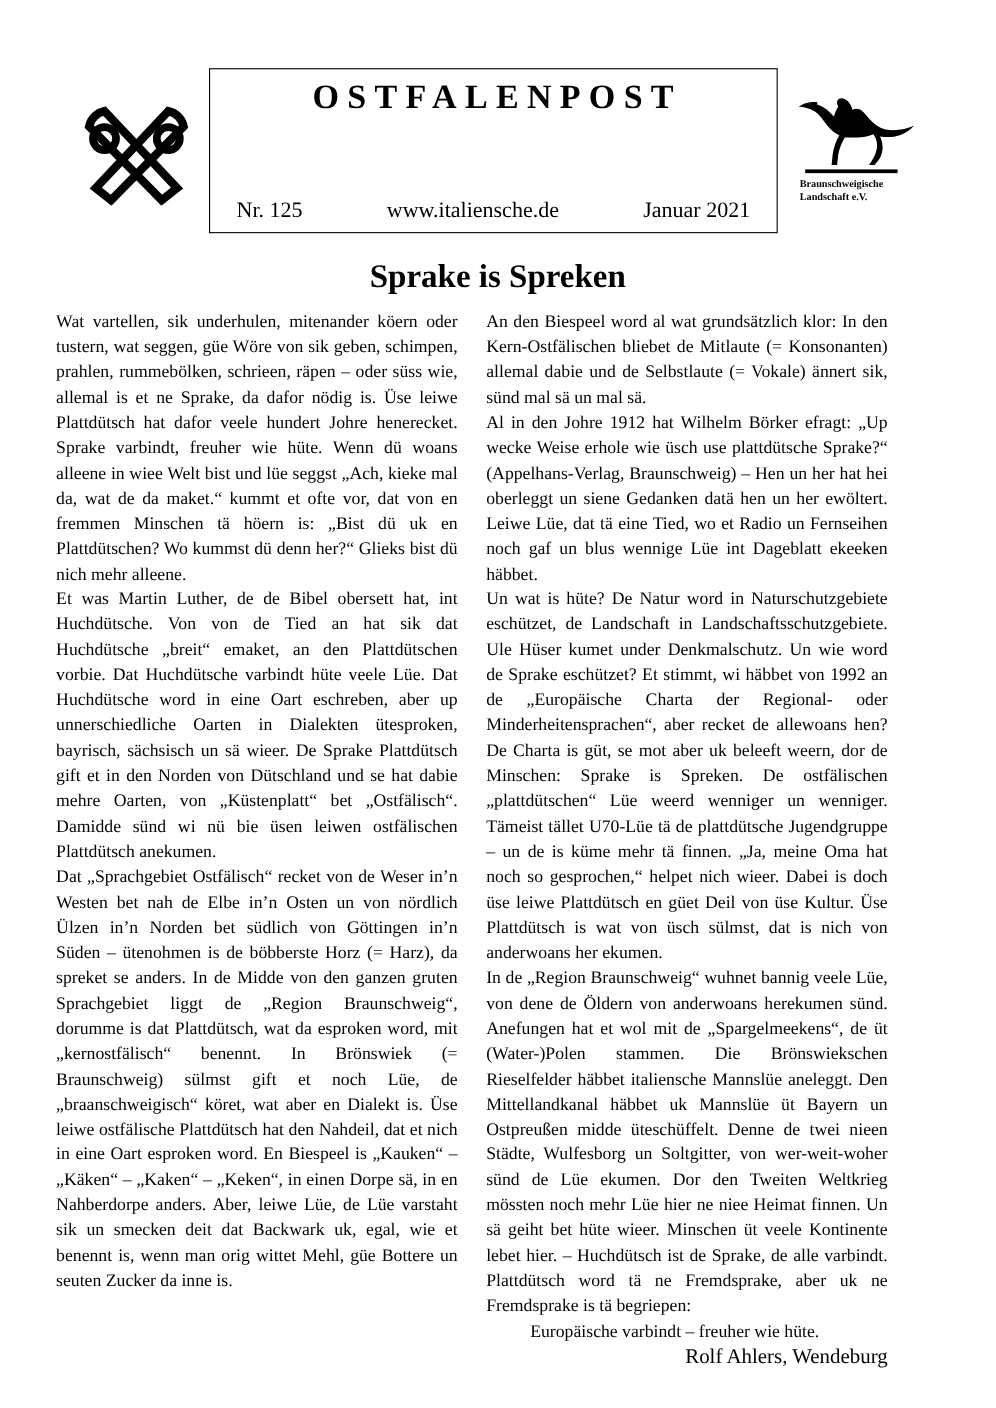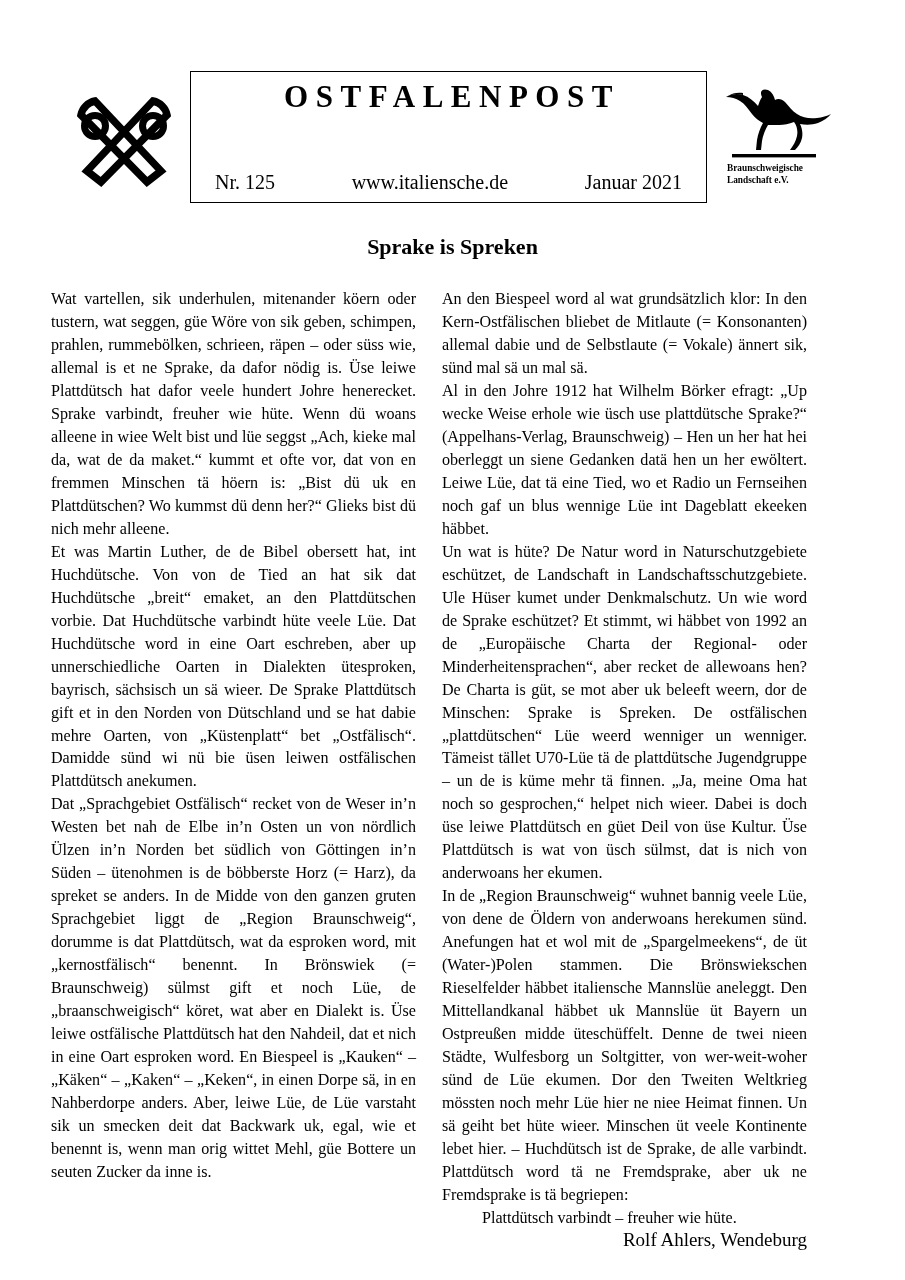--- a/index.html
+++ b/index.html
@@ -50,21 +50,21 @@
     align-items: center;
     justify-content: center;
   }
 
   .masthead-box {
     flex: 1 1 auto;
     border: 1.5px solid #000;
     box-sizing: border-box;
     padding: 9px 10px 8px 10px;
     text-align: center;
-    height: 132px;
+    height: 150px;
     display: flex;
     flex-direction: column;
     justify-content: space-between;
     margin: 0 4px;
   }
 
   .paper-title {
     font-size: 31px;
     font-weight: bold;
     letter-spacing: 7.5px;
@@ -98,23 +98,23 @@
     text-align: left;
     margin-top: 2px;
     width: 100%;
     padding-left: 16px;
     box-sizing: border-box;
   }
 
   
   .article-title {
     text-align: center;
-    font-size: 22px;
+    font-size: 30px;
     line-height: 1.2;
-    margin: 22px 0 28px 0;
+    margin: 22px 0 12px 0;
   }
 
   
   .columns {
     display: flex;
     gap: 26px;
     margin: 0 51px;
     align-items: flex-start;
   }
   .col {
@@ -197,19 +197,19 @@
       <p class="body-par">Wat vartellen, sik underhulen, mitenander köern oder tustern, wat seggen, güe Wöre von sik geben, schimpen, prahlen, rummebölken, schrieen, räpen – oder süss wie, allemal is et ne Sprake, da dafor nödig is. Üse leiwe Plattdütsch hat dafor veele hundert Johre henerecket. Sprake varbindt, freuher wie hüte. Wenn dü woans alleene in wiee Welt bist und lüe seggst „Ach, kieke mal da, wat de da maket.“ kummt et ofte vor, dat von en fremmen Minschen tä höern is: „Bist dü uk en Plattdütschen? Wo kummst dü denn her?“ Glieks bist dü nich mehr alleene.</p>
       <p class="body-par">Et was Martin Luther, de de Bibel obersett hat, int Huchdütsche. Von von de Tied an hat sik dat Huchdütsche „breit“ emaket, an den Plattdütschen vorbie. Dat Huchdütsche varbindt hüte veele Lüe. Dat Huchdütsche word in eine Oart eschreben, aber up unnerschiedliche Oarten in Dialekten ütesproken, bayrisch, sächsisch un sä wieer. De Sprake Plattdütsch gift et in den Norden von Dütschland und se hat dabie mehre Oarten, von „Küstenplatt“ bet „Ostfälisch“. Damidde sünd wi nü bie üsen leiwen ostfälischen Plattdütsch anekumen.</p>
       <p class="body-par">Dat „Sprachgebiet Ostfälisch“ recket von de Weser in’n Westen bet nah de Elbe in’n Osten un von nördlich Ülzen in’n Norden bet südlich von Göttingen in’n Süden – ütenohmen is de böbberste Horz (= Harz), da spreket se anders. In de Midde von den ganzen gruten Sprachgebiet liggt de „Region Braunschweig“, dorumme is dat Plattdütsch, wat da esproken word, mit „kernostfälisch“ benennt. In Brönswiek (= Braunschweig) sülmst gift et noch Lüe, de „braanschweigisch“ köret, wat aber en Dialekt is. Üse leiwe ostfälische Plattdütsch hat den Nahdeil, dat et nich in eine Oart esproken word. En Biespeel is „Kauken“ – „Käken“ – „Kaken“ – „Keken“, in einen Dorpe sä, in en Nahberdorpe anders. Aber, leiwe Lüe, de Lüe varstaht sik un smecken deit dat Backwark uk, egal, wie et benennt is, wenn man orig wittet Mehl, güe Bottere un seuten Zucker da inne is.</p>
     </div>
 
     <div class="col">
       <p class="body-par">An den Biespeel word al wat grundsätzlich klor: In den Kern-Ostfälischen bliebet de Mitlaute (= Konsonanten) allemal dabie und de Selbstlaute (= Vokale) ännert sik, sünd mal sä un mal sä.</p>
       <p class="body-par">Al in den Johre 1912 hat Wilhelm Börker efragt: „Up wecke Weise erhole wie üsch use plattdütsche Sprake?“ (Appelhans-Verlag, Braunschweig) – Hen un her hat hei oberleggt un siene Gedanken datä hen un her ewöltert. Leiwe Lüe, dat tä eine Tied, wo et Radio un Fernseihen noch gaf un blus wennige Lüe int Dageblatt ekeeken häbbet.</p>
       <p class="body-par">Un wat is hüte? De Natur word in Naturschutzgebiete eschützet, de Landschaft in Landschaftsschutzgebiete. Ule Hüser kumet under Denkmalschutz. Un wie word de Sprake eschützet? Et stimmt, wi häbbet von 1992 an de „Europäische Charta der Regional- oder Minderheitensprachen“, aber recket de allewoans hen? De Charta is güt, se mot aber uk beleeft weern, dor de Minschen: Sprake is Spreken. De ostfälischen „plattdütschen“ Lüe weerd wenniger un wenniger. Tämeist tället U70-Lüe tä de plattdütsche Jugendgruppe – un de is küme mehr tä finnen. „Ja, meine Oma hat noch so gesprochen,“ helpet nich wieer. Dabei is doch üse leiwe Plattdütsch en güet Deil von üse Kultur. Üse Plattdütsch is wat von üsch sülmst, dat is nich von anderwoans her ekumen.</p>
       <p class="body-par">In de „Region Braunschweig“ wuhnet bannig veele Lüe, von dene de Öldern von anderwoans herekumen sünd. Anefungen hat et wol mit de „Spargelmeekens“, de üt (Water-)Polen stammen. Die Brönswiekschen Rieselfelder häbbet italiensche Mannslüe aneleggt. Den Mittellandkanal häbbet uk Mannslüe üt Bayern un Ostpreußen midde üteschüffelt. Denne de twei nieen Städte, Wulfesborg un Soltgitter, von wer-weit-woher sünd de Lüe ekumen. Dor den Tweiten Weltkrieg mössten noch mehr Lüe hier ne niee Heimat finnen. Un sä geiht bet hüte wieer. Minschen üt veele Kontinente lebet hier. – Huchdütsch ist de Sprake, de alle varbindt. Plattdütsch word tä ne Fremdsprake, aber uk ne Fremdsprake is tä begriepen:</p>
-      <p class="closing-line">Plattdütsch varbindt – freuher wie hüte.</p>
+      <p class="closing-line">Europäische varbindt – freuher wie hüte.</p>
       <p class="byline">Rolf Ahlers, Wendeburg</p>
     </div>
 
   </div>
 
 </div>
 
 </body></html>

